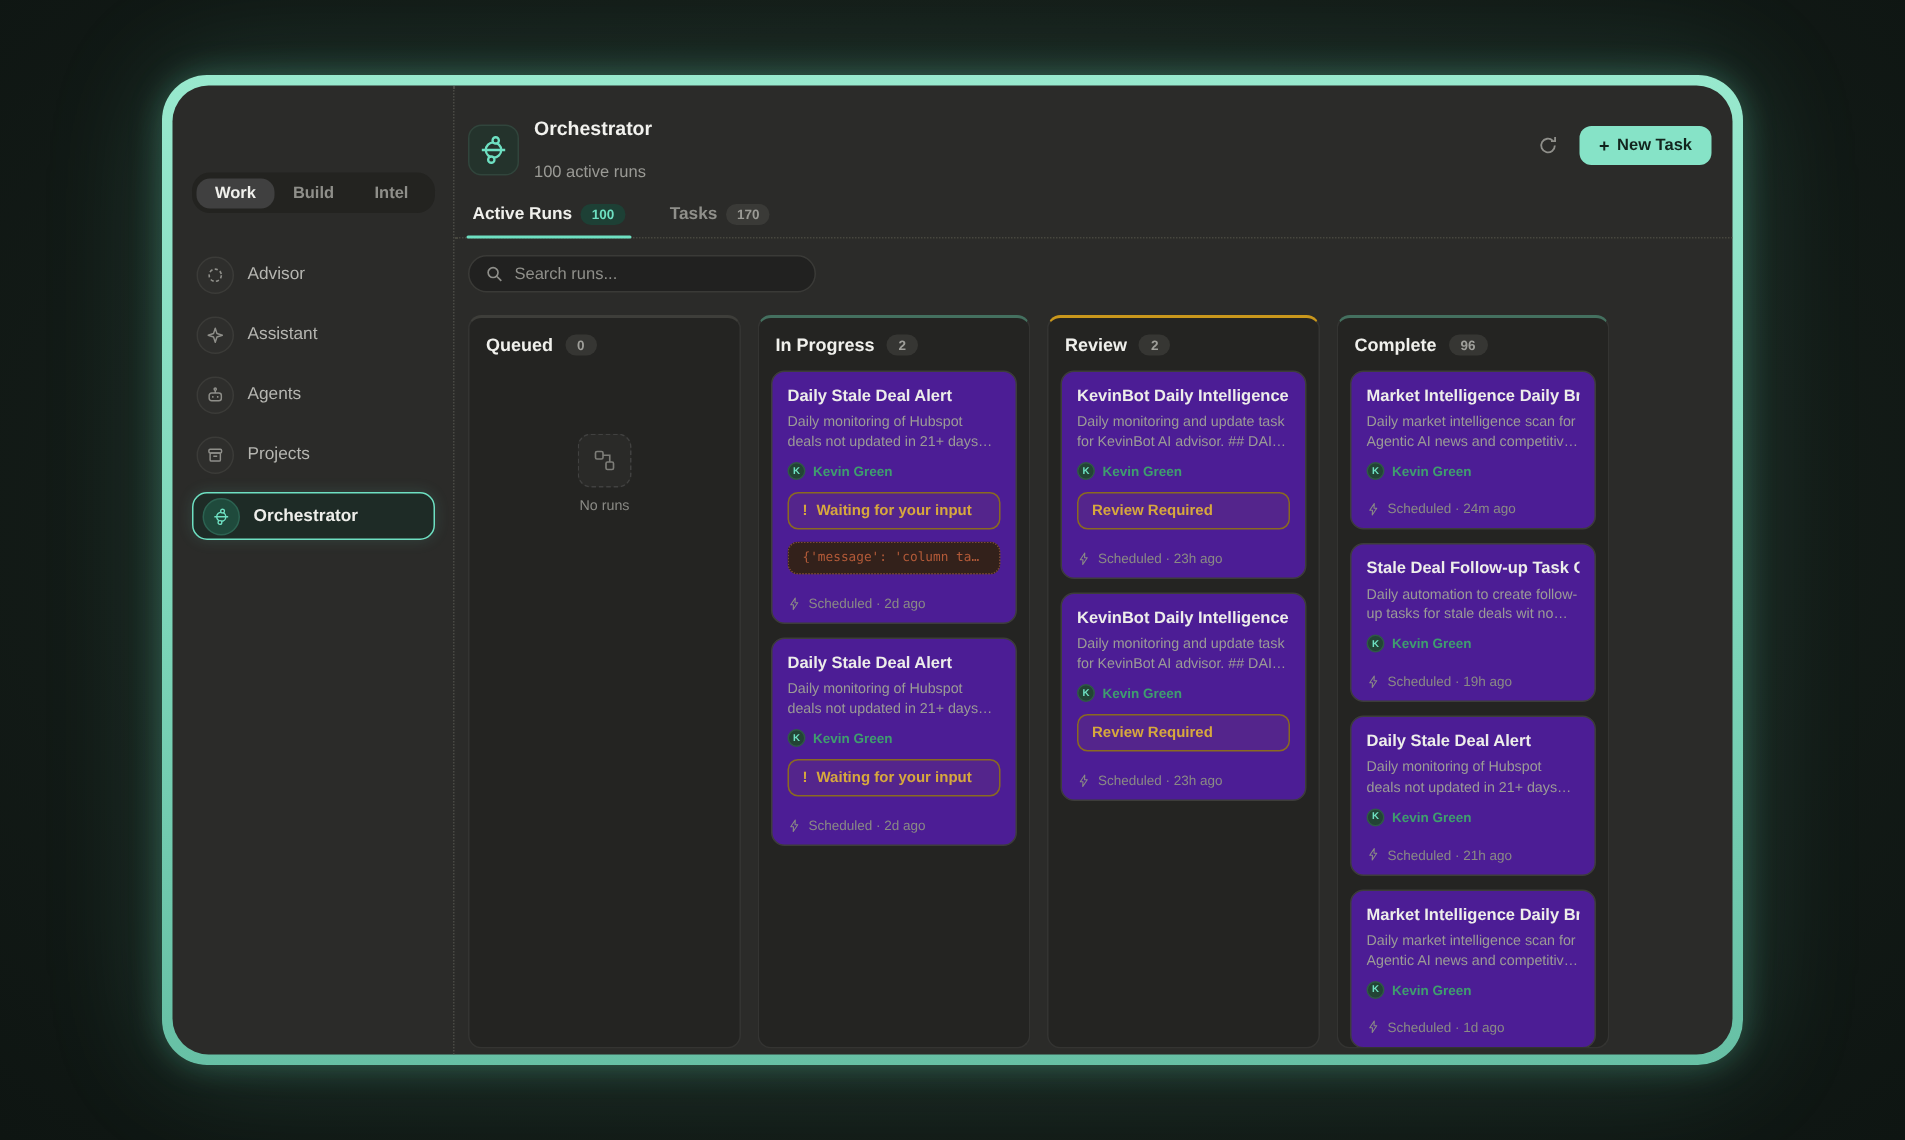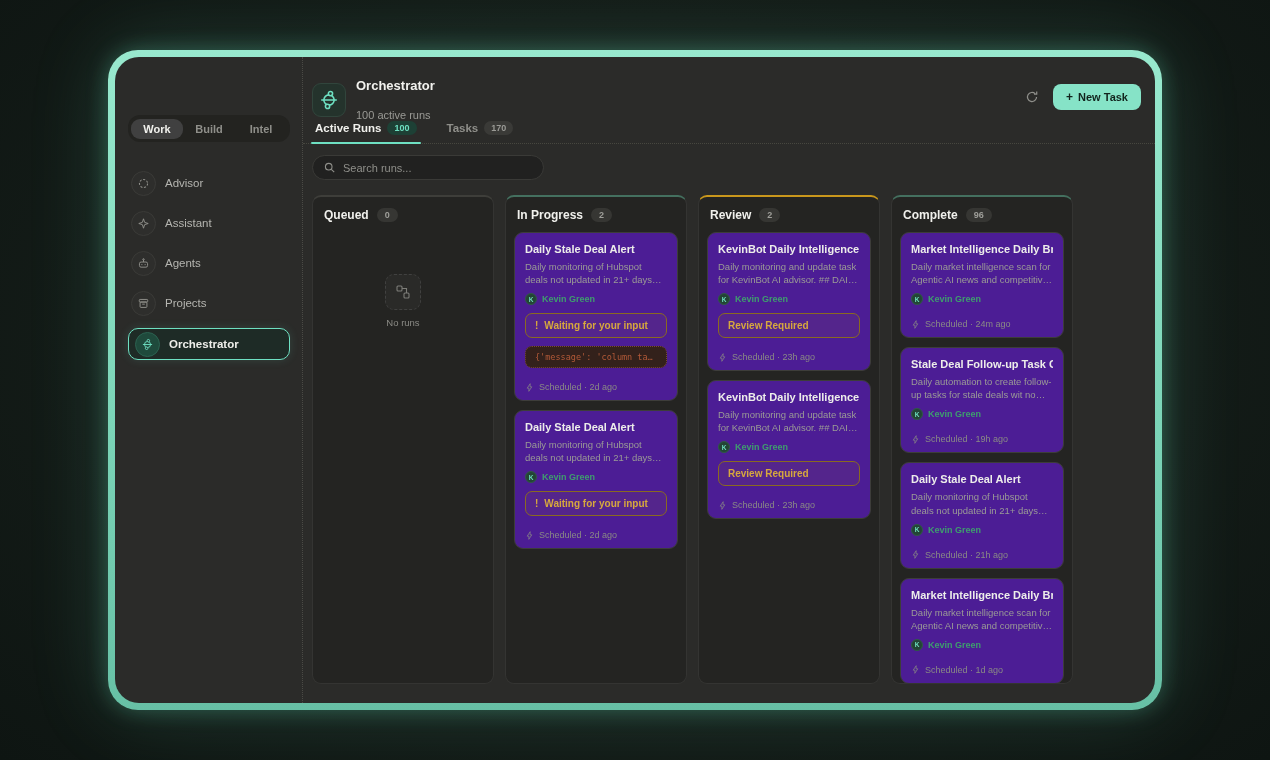--- a/index.html
+++ b/index.html
@@ -47,21 +47,21 @@
   .app-title { font-size:13px; font-weight:700; color:#f2f2ee; }
   .app-sub { font-size:11px; color:#9a9a95; margin-top:16px; }
   .hdr-right { display:flex; align-items:center; gap:14px; margin-top:6px; }
   .refresh { color:#8f8f8a; cursor:pointer; display:flex; }
   .refresh svg { width:14px; height:14px; }
   .new-task { display:flex; align-items:center; gap:5px; background:#86e3c7;
     color:#12241d; font-size:11px; font-weight:700; border:none; border-radius:8px;
     padding:6px 13px; cursor:pointer; font-family:inherit; }
   .new-task .plus { font-size:12px; font-weight:700; }
 
-  .tabsrow { display:flex; gap:26px; padding-left:10px;
+  .tabsrow { display:flex; gap:26px; margin-top:15px; padding-left:10px;
     border-bottom:1px dotted #47473f; }
   .tab { position:relative; display:flex; align-items:center; gap:6px; padding:0 2px 8px;
     cursor:pointer; }
   .tab-label { font-size:11.5px; color:#8f8f8a; font-weight:600; }
   .tab.active .tab-label { color:#f0f0ec; font-weight:700; }
   .tab-badge { font-size:9px; padding:2px 7px; border-radius:999px; background:#3a3a37;
     color:#9a9a95; font-weight:600; }
   .tab.active .tab-badge { background:#1d4035; color:#6ee0c2;text-align:center; }
   .tab.active::after { content:""; position:absolute; left:-2px; right:-2px; bottom:-1px;
     height:2px; background:#6ee0c2; border-radius:2px; }

